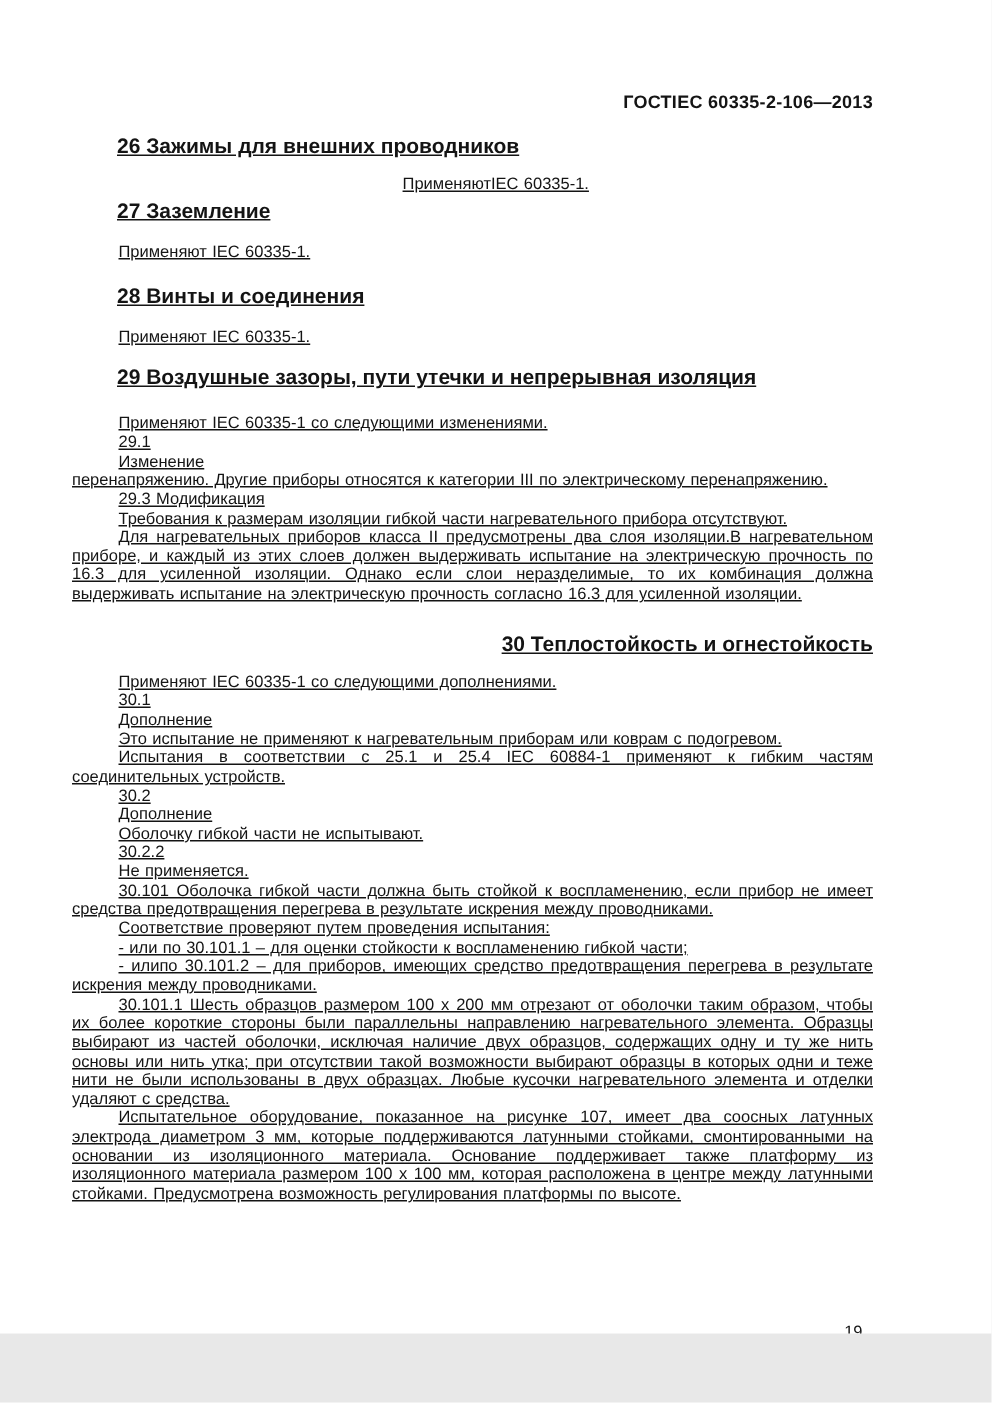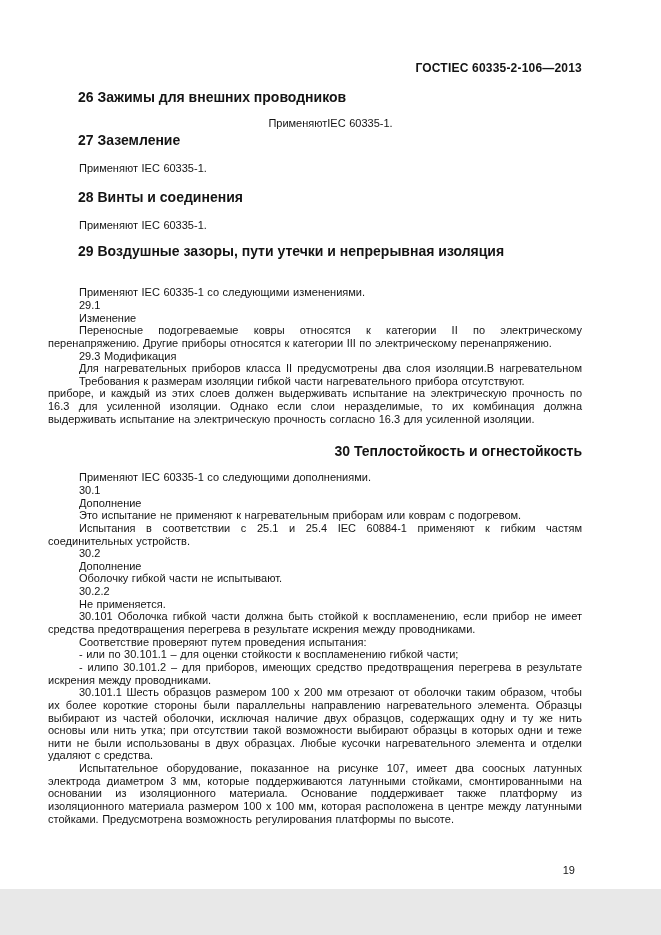--- a/index.html
+++ b/index.html
@@ -28,21 +28,21 @@
     line-height: 13px;
     letter-spacing: 0.2px;
     white-space: nowrap;
   }
   .content {
     position: absolute;
     top: 0;
     left: 48px;
     width: 534px;
   }
-  .sec { margin: 0; padding: 0; }
+  .sec { margin: 0; padding: 0; text-decoration: underline; }
   .sec-title {
     margin: 0;
     font-size: 14px;
     line-height: 14px;
     font-weight: 700;
     text-indent: 30px;
     white-space: nowrap;
   }
   .line {
     margin: 0;
@@ -59,26 +59,26 @@
     text-align-last: justify;
   }
   
   .sec-26 .sec-title { margin-top: 90px; }
   .sec-26 .sec-title + .line { margin-top: 13px; text-align: center; }
   .sec-27 .sec-title { margin-top: 3px; }
   .sec-27 .sec-title + .line { margin-top: 15.4px; }
   .sec-28 .sec-title { margin-top: 15px; }
   .sec-28 .sec-title + .line { margin-top: 15px; }
   .sec-29 .sec-title { margin-top: 13px; }
-  .sec-29 .sec-title + .line { margin-top: 28px; }
+  .sec-29 .sec-title + .line { margin-top: 18px; }
   .sec-30 .sec-title { margin-top: 19px; text-align: right; }
   .sec-30 .sec-title + .line { margin-top: 13px; }
   .page-number {
     position: absolute;
-    top: 864px;
+    top: 882px;
     left: 48px;
     width: 527px;
     text-align: right;
     font-size: 11px;
     line-height: 12px;
   }
 </style>
 </head>
 <body>
 
@@ -96,25 +96,24 @@
       </section>
       <section class="sec sec-28">
         <h2 class="sec-title">28 Винты и соединения</h2>
         <p class="line i">Применяют IEC 60335-1.</p>
       </section>
       <section class="sec sec-29">
         <h2 class="sec-title">29 Воздушные зазоры, пути утечки и непрерывная изоляция</h2>
         <p class="line i">Применяют IEC 60335-1 со следующими изменениями.</p>
         <p class="line i">29.1</p>
         <p class="line i">Изменение</p>
-        <p class="line j i">Переносные подогреваемые ковры относятся к категории II по электрическому</p>
         <p class="line">перенапряжению. Другие приборы относятся к категории III по электрическому перенапряжению.</p>
         <p class="line i">29.3 Модификация</p>
+        <p class="line i">Требования к размерам изоляции гибкой части нагревательного прибора отсутствуют.</p>
         <p class="line j i">Для нагревательных приборов класса II предусмотрены два слоя изоляции.В нагревательном</p>
-        <p class="line i">Требования к размерам изоляции гибкой части нагревательного прибора отсутствуют.</p>
         <p class="line j">приборе, и каждый из этих слоев должен выдерживать испытание на электрическую прочность по</p>
         <p class="line j">16.3 для усиленной изоляции. Однако если слои неразделимые, то их комбинация должна</p>
         <p class="line">выдерживать испытание на электрическую прочность согласно 16.3 для усиленной изоляции.</p>
       </section>
       <section class="sec sec-30">
         <h2 class="sec-title">30 Теплостойкость и огнестойкость</h2>
         <p class="line i">Применяют IEC 60335-1 со следующими дополнениями.</p>
         <p class="line i">30.1</p>
         <p class="line i">Дополнение</p>
         <p class="line i">Это испытание не применяют к нагревательным приборам или коврам с подогревом.</p>

